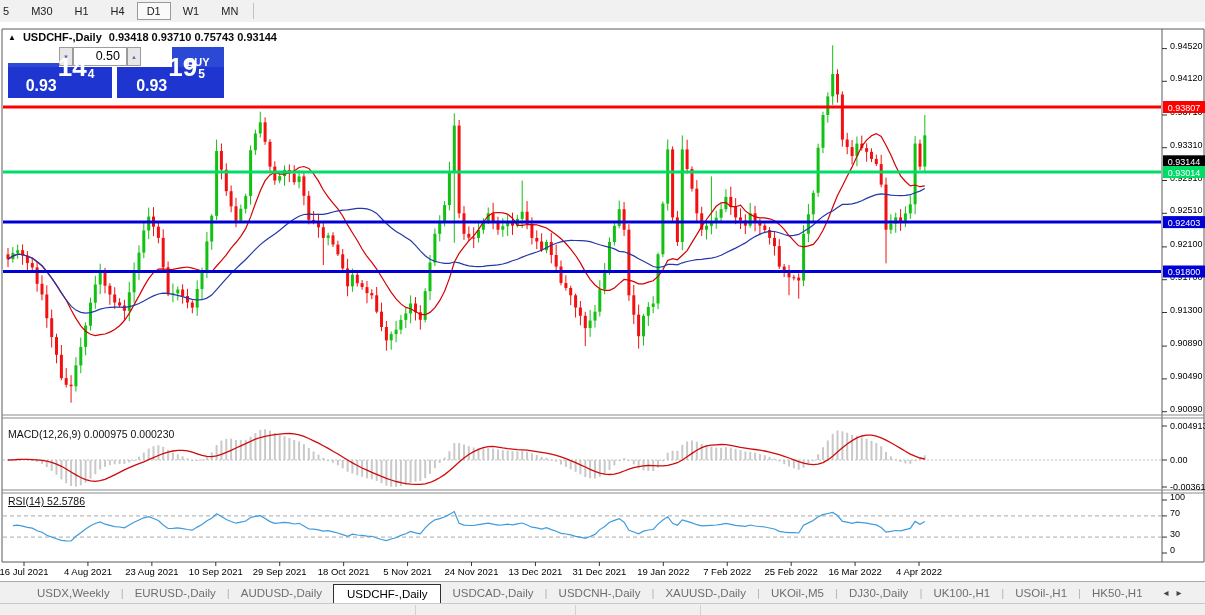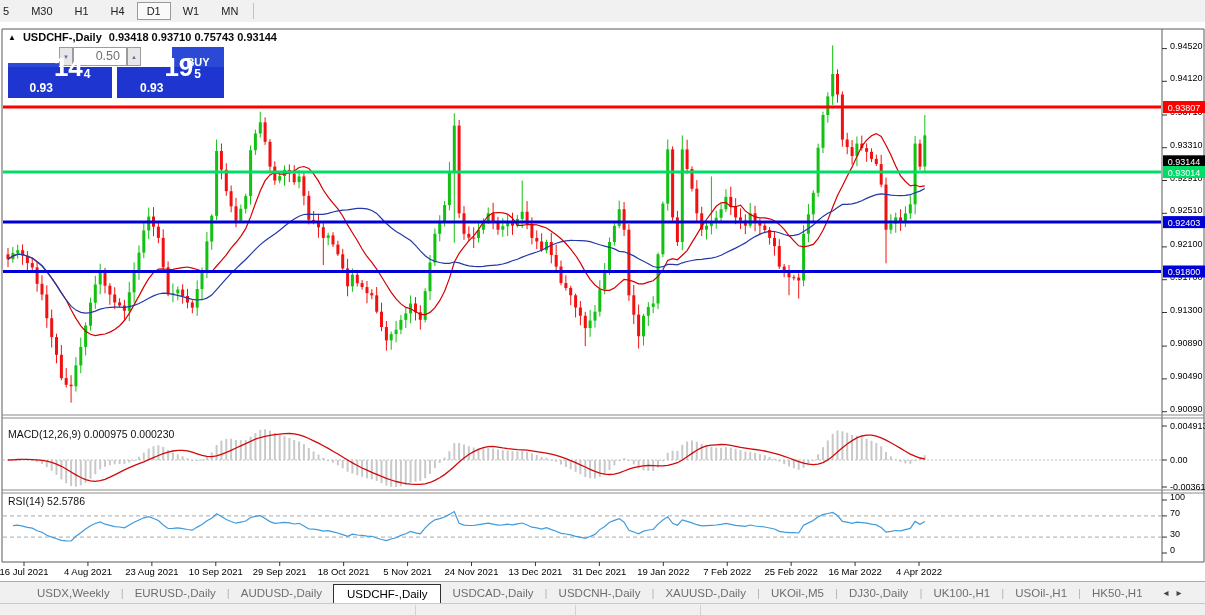--- a/index.html
+++ b/index.html
@@ -10,38 +10,38 @@
     display:flex;align-items:center;font-size:11px;color:#222;}
   .tf-btn{padding:2px 9px;margin:0 1px;cursor:default;border:1px solid transparent;}
   .tf-btn.active{background:#fafafa;border:1px solid #9a9a9a;}
   .tf-sep{width:1px;height:16px;background:#c2c2c2;margin:0 4px;}
   
   #title-row{position:absolute;left:8px;top:31px;z-index:3;font-size:11px;font-weight:700;color:#0a0a0a;
     display:flex;gap:7px;align-items:center;white-space:nowrap;}
   #title-row .arrow{font-size:8px;}
   .ind-label{position:absolute;z-index:3;font-size:10.5px;color:#111;white-space:nowrap;}
   #macd-label{left:8px;top:420px;margin-top:8px;}
-  #rsi-label{left:8px;top:495px;}
+  #rsi-label{left:8px;top:495px;text-decoration:underline;}
   
   .tp{position:absolute;z-index:4;box-sizing:border-box;}
   .tp-btn{background:#2b49d4;color:#fff;font-size:11px;font-weight:700;display:flex;
     align-items:center;justify-content:center;cursor:pointer;}
   #sell-btn{left:8px;top:47px;width:51px;height:17px;margin-top:16px;}
   #buy-btn{left:172px;top:47px;width:52px;height:30px;}
   .spin{background:#e7e7e7;border:1px solid #9c9c9c;color:#5a6ea8;font-size:6px;display:flex;
     align-items:center;justify-content:center;cursor:pointer;}
   #spin-down{left:59px;top:47px;width:14px;height:19px;}
   #spin-up{left:127px;top:47px;width:14px;height:19px;}
   #vol-box{left:73px;top:47px;width:54px;height:19px;background:#fff;border:1px solid #9c9c9c;
-    font-size:12.5px;color:#737373;text-align:right;line-height:17px;padding-right:6px;}
+    font-size:12.5px;color:#000000;text-align:right;line-height:17px;padding-right:6px;}
   .px-box{background:#1e36cf;color:#fff;display:flex;align-items:flex-end;justify-content:center;
     padding-bottom:2px;cursor:pointer;}
   #bid-box{left:8px;top:67px;width:104px;height:31px;}
   #ask-box{left:117px;top:67px;width:107px;height:31px;}
-  .px-small{font-size:12px;font-weight:700;line-height:1;margin-bottom:2px;}
+  .px-small{font-size:16px;font-weight:700;line-height:1;margin-bottom:2px;}
   .px-big{font-size:26px;font-weight:700;line-height:0.9;margin:17px 1px;}
   .px-sup{font-size:12px;font-weight:700;line-height:1;align-self:flex-start;margin-top:1px;}
   
   #tabbar{position:absolute;left:0;top:581px;width:1205px;height:22px;background:#f0f0f0;
     border-top:1px solid #aaa;display:flex;align-items:center;font-size:11.5px;color:#6e6e6e;
     padding-left:26px;box-sizing:border-box;}
   .tab{padding:3px 11px;white-space:nowrap;cursor:pointer;}
   .tab.active{background:#fff;color:#000;border:1px solid #2f2f2f;border-bottom:1px solid #fff;
     padding:3px 13px;position:relative;top:1px;}
   .tab-sep{color:#b5b5b5;padding:3px 0;}

